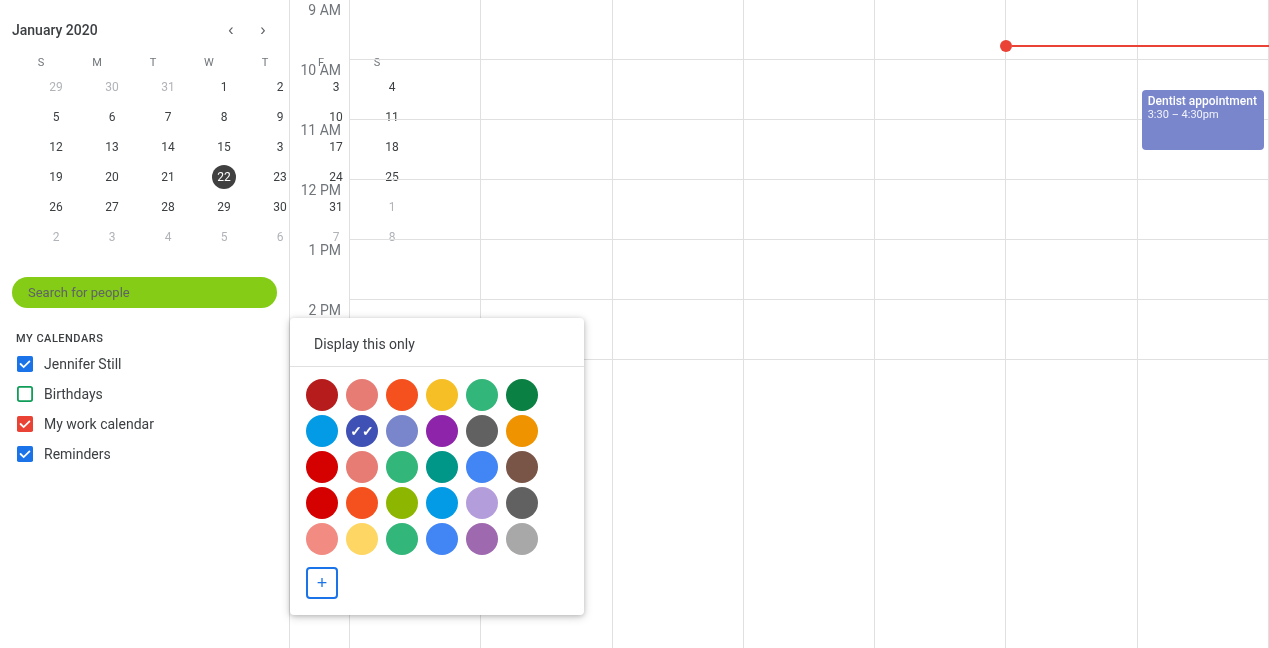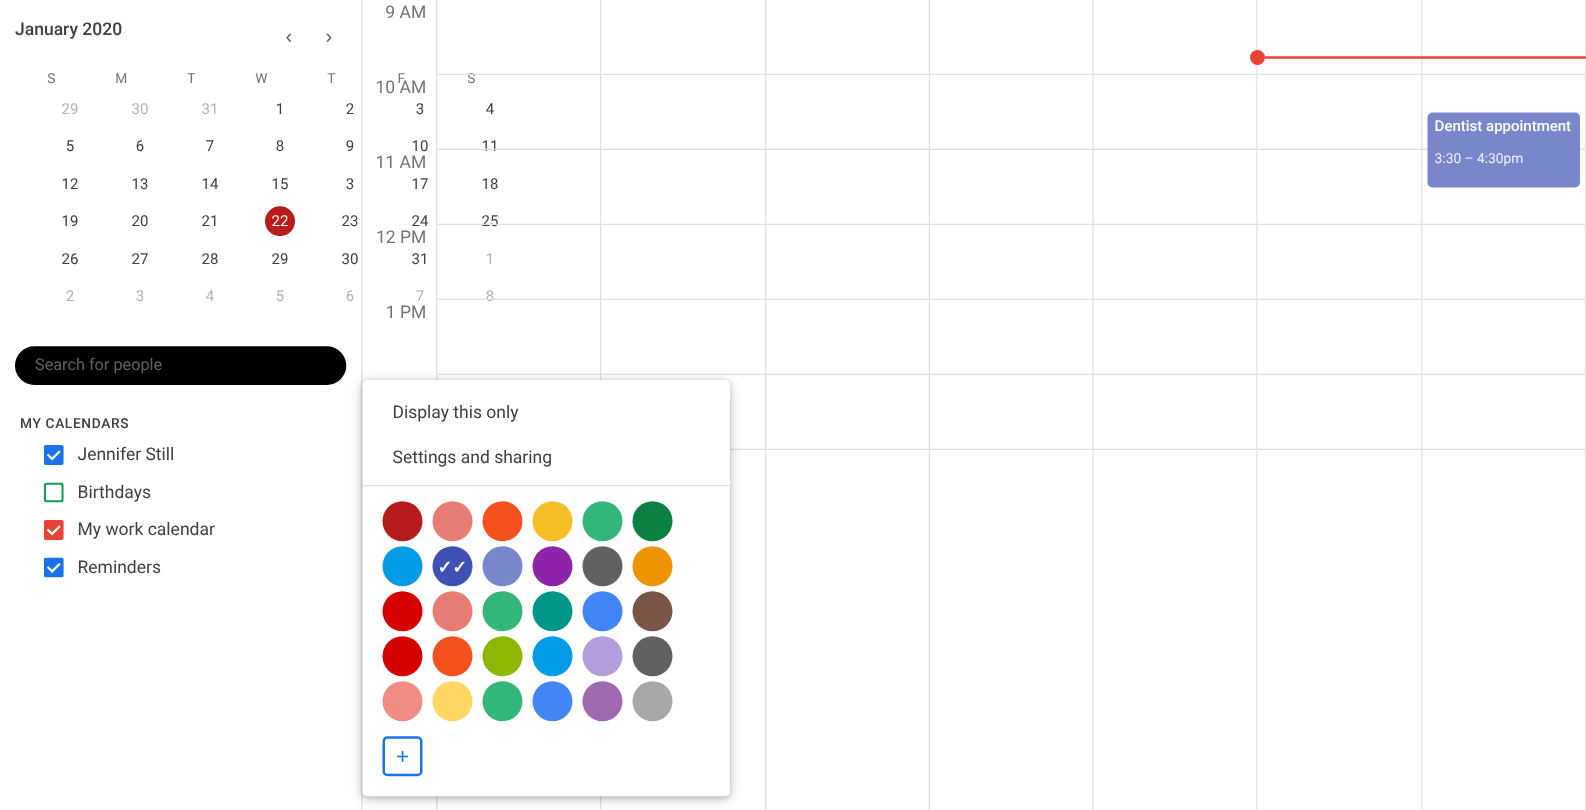--- a/index.html
+++ b/index.html
@@ -24,21 +24,21 @@
       display: flex;
       flex-direction: column;
     }
 
     
     .mini-calendar {
       padding: 8px 12px 16px 12px;
     }
     .mini-cal-header {
       display: flex;
-      align-items: flex-start;
+      align-items: center;
       justify-content: space-between;
       margin-bottom: 8px;
     }
     .mini-cal-title {
       font-size: 14px;
       font-weight: 500;
       color: #3c4043;
     }
     .mini-cal-nav {
       display: flex;
@@ -81,31 +81,31 @@
     .day-num {
       display: inline-flex;
       align-items: center;
       justify-content: center;
       width: 24px;
       height: 24px;
       border-radius: 50%;
       margin-left: 30px;
     }
     .day-num.today {
-      background: #b91c1c;
+      background: #404040;
       color: #fff;
     }
     .day-num.other-month {
       color: #b0b3b8;
     }
 
     
     .search-people {
       margin: 8px 12px;
-      background: #000000;
+      background: #84cc16;
       border-radius: 24px;
       padding: 8px 16px;
       font-size: 13px;
       color: #5f6368;
       cursor: text;
     }
 
     
     .calendars-section {
       padding: 8px 0;
@@ -114,21 +114,21 @@
       font-size: 11px;
       font-weight: 500;
       color: #3c4043;
       padding: 8px 16px 4px 16px;
       text-transform: uppercase;
       letter-spacing: 0.5px;
     }
     .calendar-item {
       display: flex;
       align-items: center;
-      padding: 6px 34px;
+      padding: 6px 16px;
       cursor: pointer;
       gap: 10px;
     }
     .cal-checkbox {
       width: 18px;
       height: 18px;
       border-radius: 3px;
       display: flex;
       align-items: center;
       justify-content: center;
@@ -137,21 +137,21 @@
     .cal-checkbox svg { width: 16px; height: 16px; }
     .cal-label {
       font-size: 14px;
       color: #3c4043;
     }
 
     
     .context-menu {
       position: absolute;
       left: 290px;
-      top: 304px;
+      top: 318px;
       background: #fff;
       border-radius: 4px;
       box-shadow: 0 2px 10px rgba(0,0,0,0.2), 0 1px 4px rgba(0,0,0,0.15);
       width: 294px;
       z-index: 100;
       padding: 8px 0;
     }
     .menu-item {
       padding: 10px 24px;
       font-size: 14px;
@@ -273,21 +273,21 @@
     .event-block {
       position: absolute;
       background: #7986cb;
       border-radius: 4px;
       padding: 4px 6px;
       color: #fff;
       font-size: 12px;
       overflow: hidden;
     }
     .event-title { font-weight: 500; }
-    .event-time { font-size: 11px; opacity: 0.9; margin-top: 12px; }
+    .event-time { font-size: 11px; opacity: 0.9; }
   </style>
 </head>
 <body>
 
 <div class="sidebar">
 
   <div class="mini-calendar">
     <div class="mini-cal-header">
       <span class="mini-cal-title">January 2020</span>
       <div class="mini-cal-nav">
@@ -406,21 +406,20 @@
             </svg>
           </div>
           <span class="cal-label">Reminders</span>
         </div>
       </div>
   </div>
 </div>
 
 <div class="context-menu">
   <div class="menu-item">Display this only</div>
-  <div class="menu-item">Settings and sharing</div>
   <div class="menu-divider"></div>
   <div class="color-grid" id="color-grid">
       <div class="color-swatch" style="background: rgb(183, 28, 28);"></div>
       <div class="color-swatch" style="background: rgb(230, 124, 115);"></div>
       <div class="color-swatch" style="background: rgb(244, 81, 30);"></div>
       <div class="color-swatch" style="background: rgb(246, 191, 38);"></div>
       <div class="color-swatch" style="background: rgb(51, 182, 121);"></div>
       <div class="color-swatch" style="background: rgb(11, 128, 67);"></div>
       <div class="color-swatch" style="background: rgb(3, 155, 229);"></div>
       <div class="color-swatch selected" style="background: rgb(63, 81, 181);">

